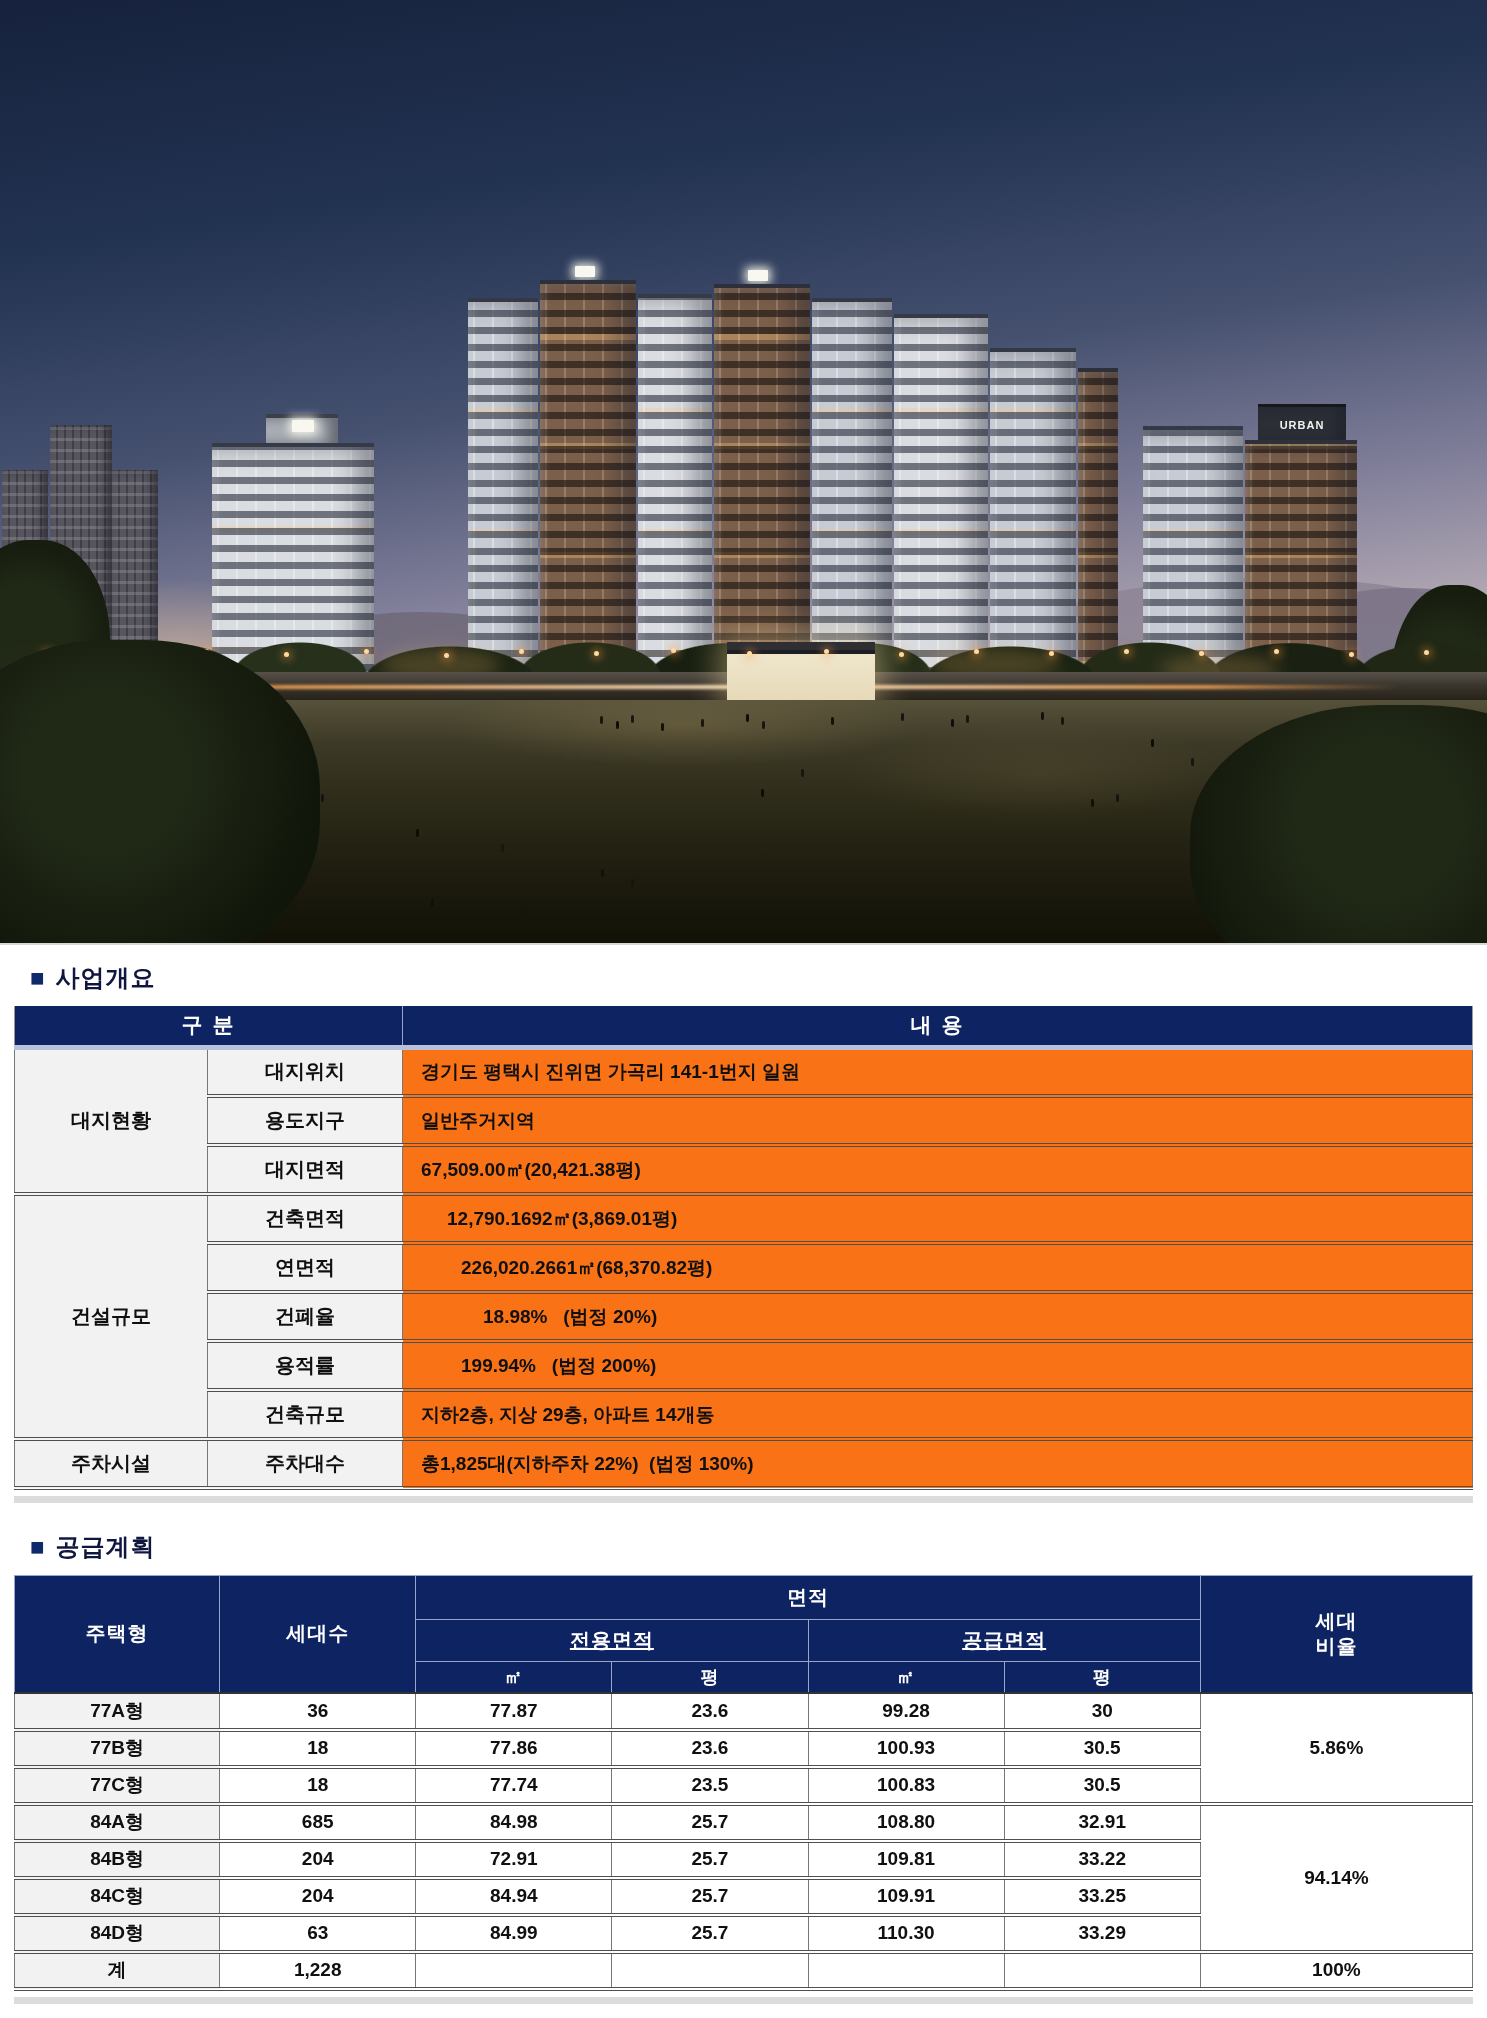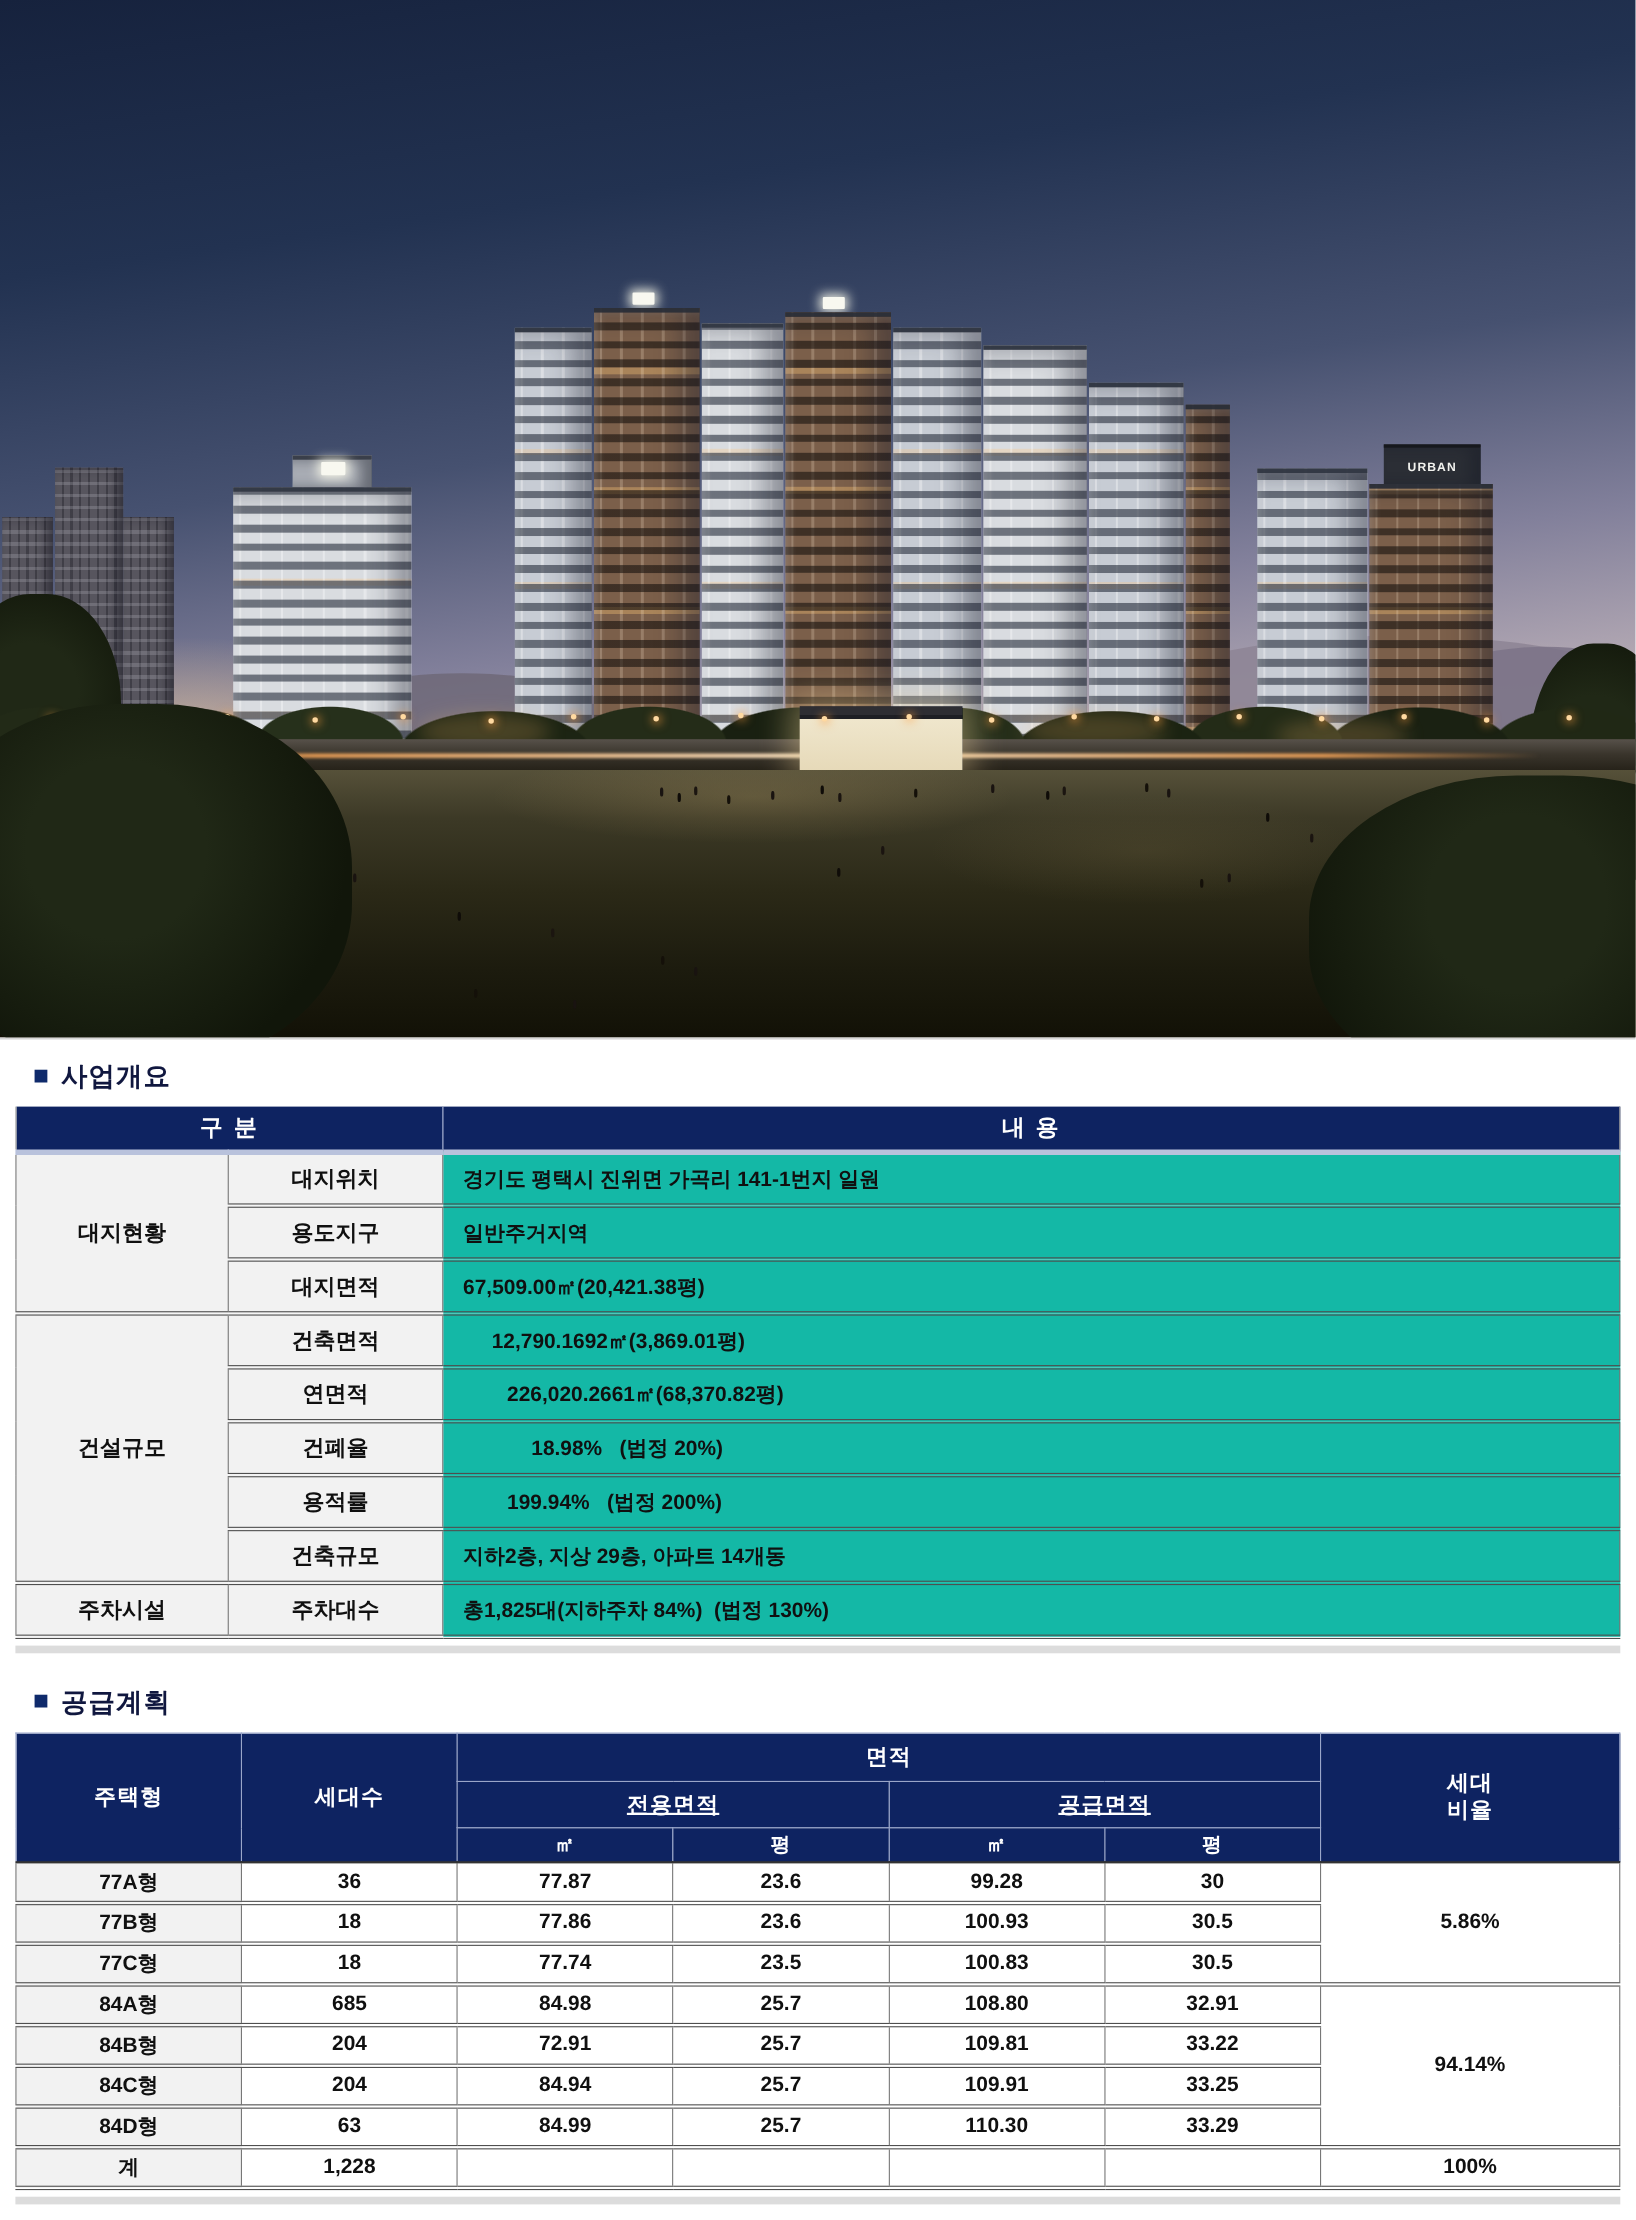--- a/index.html
+++ b/index.html
@@ -97,21 +97,21 @@
   .section-title .sq { color:#0f2a6b; font-size:24px; line-height:1; }
 
   table { border-collapse:collapse; width:1459px; table-layout:fixed; }
   th, td { font-weight:bold; color:#101010; }
 
   
   .t1 th { background:#0e2361; color:#ffffff; height:41px; font-size:21px; letter-spacing:2px;
     border-bottom:5px solid #b9c2dc; }
   .t1 th + th { border-left:1px solid #9aa6c9; }
   .t1 td { height:49px; font-size:19px; border-bottom:4px double #4f4f4f;
-    border-left:1px solid #777; border-right:1px solid #777; background:#14b8a6; }
+    border-left:1px solid #777; border-right:1px solid #777; background:#f97316; }
   .t1 td.grp, .t1 td.lbl { background:#f2f2f2; text-align:center; font-size:20px; }
   .t1 td.val { text-align:left; white-space:pre-wrap; }
   .t1 { border-left:1px solid #9a9a9a; border-right:1px solid #9a9a9a; border-bottom:4px double #4f4f4f;padding-left:12px; }
   .ind-a { padding-left:18px; } .ind-b { padding-left:44px;margin-top:12px; } .ind-c { padding-left:58px; } .ind-d { padding-left:80px; }
   .c1 { width:193px; } .c2 { width:195px; }
 
   .table-strip { width:1459px; height:7px; background:#dcdcdc; margin:6px 0 0 0; }
 
   
   .t2 th { background:#0e2361; color:#ffffff; font-size:20px; letter-spacing:1px; border:1px solid #9aa6c9; }
@@ -235,21 +235,21 @@
         <td class="lbl">용적률</td>
         <td class="val ind-c">199.94%   (법정 200%)</td>
       </tr>
       <tr>
         <td class="lbl">건축규모</td>
         <td class="val ind-a">지하2층, 지상 29층, 아파트 14개동</td>
       </tr>
       <tr>
         <td class="grp">주차시설</td>
         <td class="lbl">주차대수</td>
-        <td class="val ind-a">총1,825대(지하주차 84%)  (법정 130%)</td>
+        <td class="val ind-a">총1,825대(지하주차 22%)  (법정 130%)</td>
       </tr>
     </tbody>
   </table>
   <div class="table-strip"></div>
 
   <div class="section-title" style="margin-top:28px">
     <span class="sq">■</span>
     <span>공급계획</span>
   </div>
 

